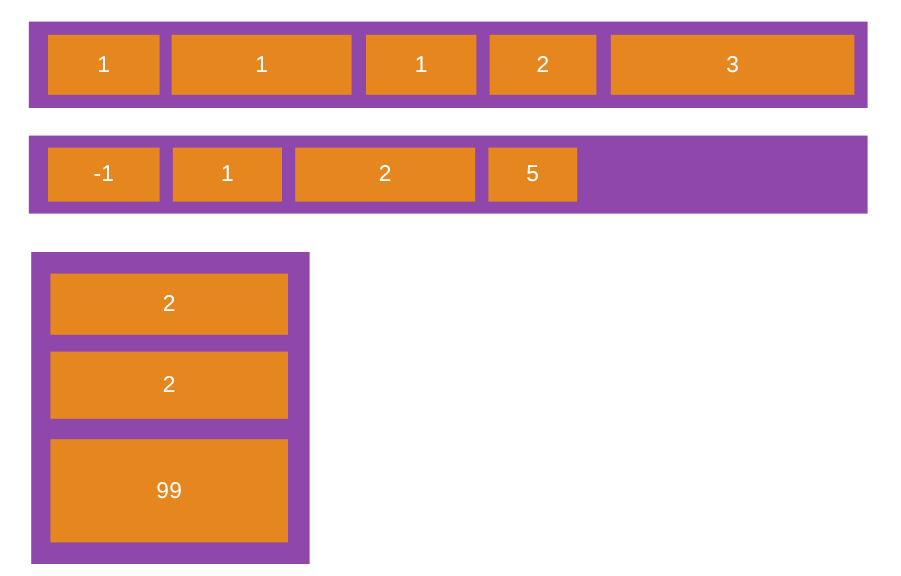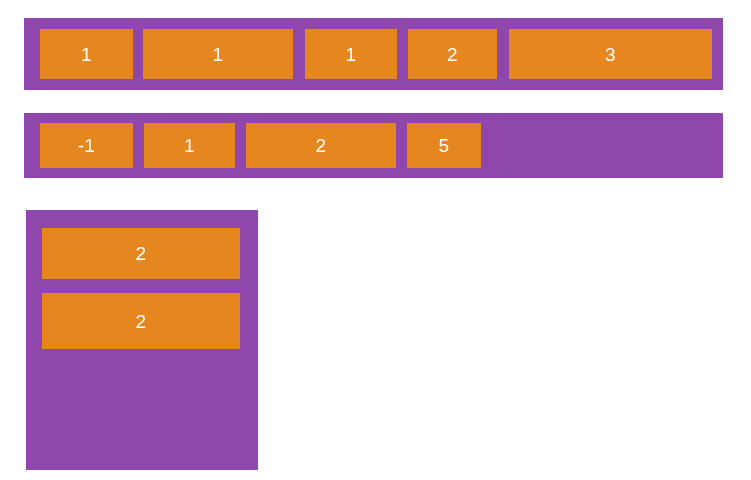--- a/index.html
+++ b/index.html
@@ -113,15 +113,16 @@
   <div class="flex-container" id="row-two">
     <div class="flex-item it0">-1</div>
     <div class="flex-item it1">1</div>
     <div class="flex-item it2">2</div>
     <div class="flex-item it3">5</div>
   </div>
 
   <div class="flex-container" id="column-one">
     <div class="flex-item it0">2</div>
     <div class="flex-item it1">2</div>
+    <div class="flex-item it2">99</div>
   </div>
 
 </div>
 
 </body></html>

